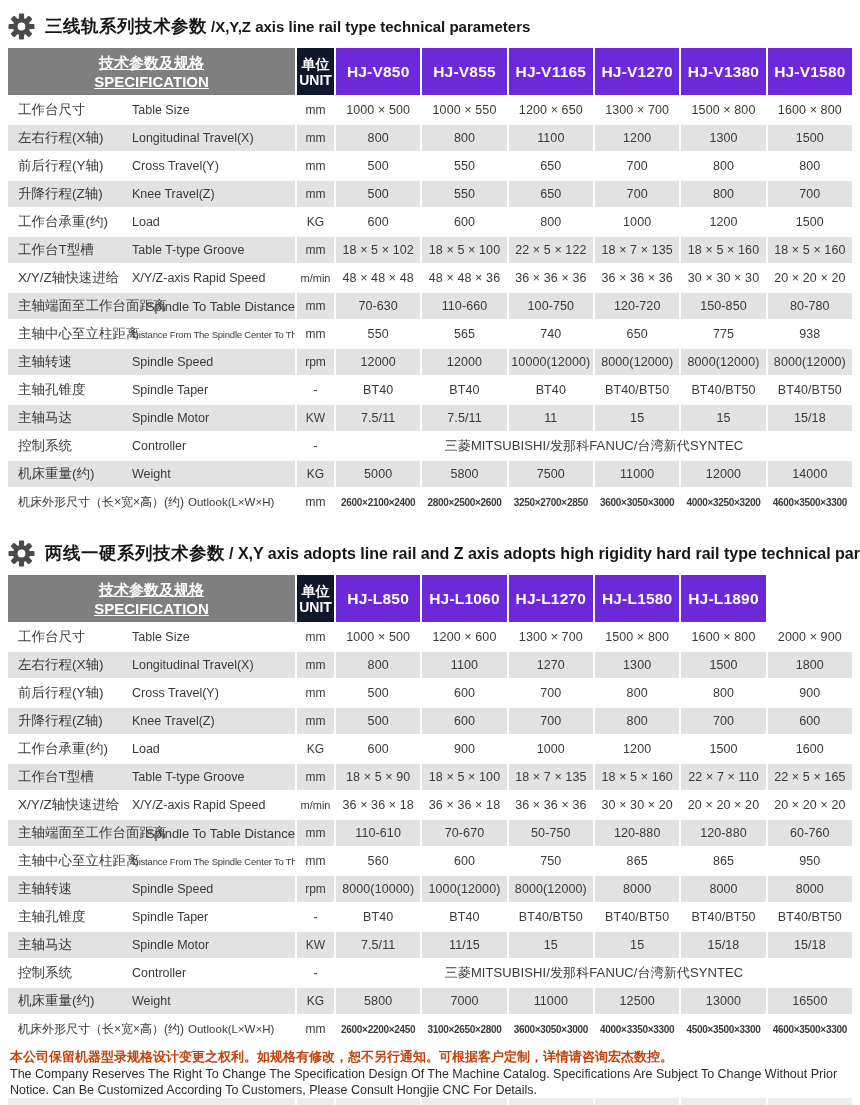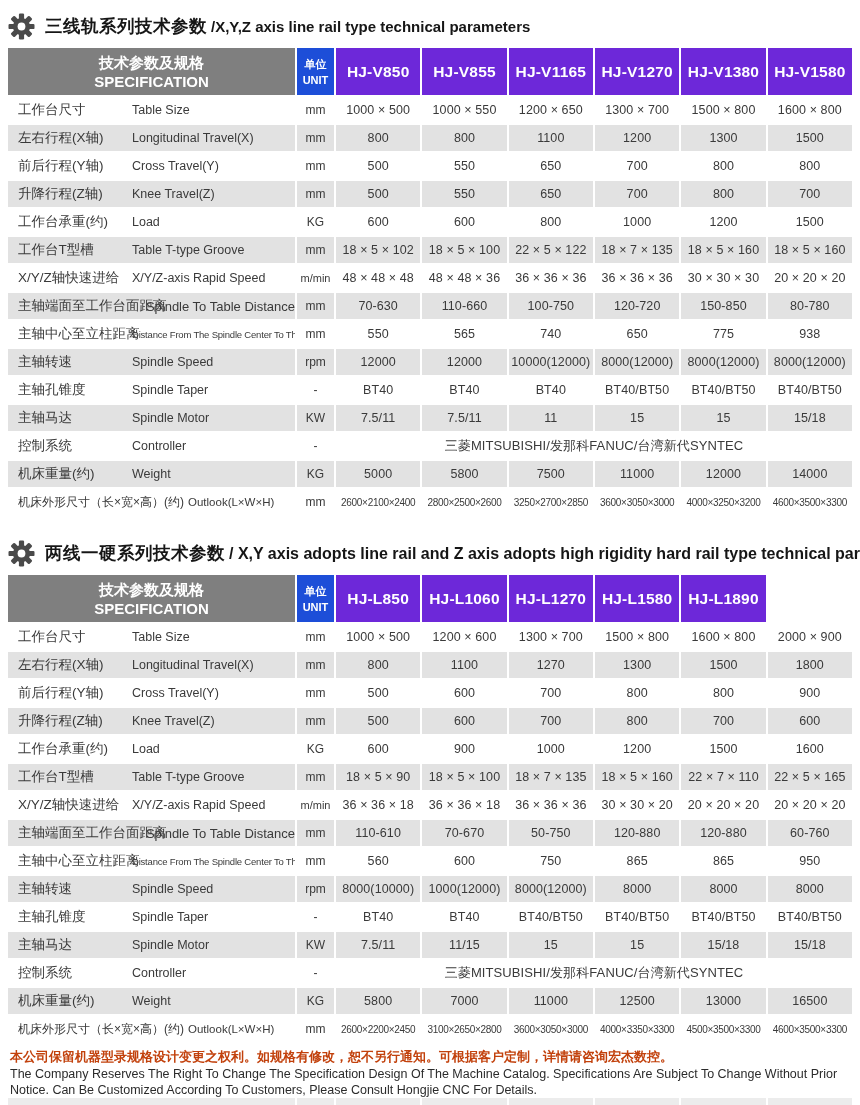--- a/index.html
+++ b/index.html
@@ -19,39 +19,39 @@
   .spec-section:nth-of-type(2) { margin-top:24px; }
   .spec-section:nth-of-type(2) .te { font-size:16px; }
   .gear { display:flex; align-items:center; }
 
   
   .t-header, .t-row, .bottom-strip {
     display:grid; grid-template-columns:287px 37px repeat(6,1fr); gap:2px;
   }
   .t-header { height:47px; }
   .h-cell { display:flex; flex-direction:column; align-items:center; justify-content:center; color:#fff; text-align:center; }
-  .spec-cell { background:#7f7f7f; font-size:15px; font-weight:bold; line-height:19px; }
-  .unit-head { background:#1d4ed8; font-size:11px; font-weight:bold; line-height:16px; }
+  .spec-cell { background:#7f7f7f; font-size:15px; font-weight:bold; line-height:19px;text-decoration:underline; }
+  .unit-head { background:#0f172a; font-size:14px; font-weight:bold; line-height:16px; }
   .model-cell { background:#6d28d9; font-size:15.5px; font-weight:bold; letter-spacing:0.2px; }
 
   .t-rows { margin-top:2px; }
   .t-row { height:26px; margin-bottom:2px; }
   .t-row.shade .cell { background:#e2e2e2; }
   .t-row.plain .cell { background:#ffffff; }
   .cell { display:flex; align-items:center; justify-content:center; font-size:12.5px; color:#3a3a3a; white-space:nowrap; overflow:hidden; }
   .label-cell { justify-content:flex-start; padding-left:10px; }
   .zh { min-width:114px; font-size:13.5px; }
   .en { font-size:12.5px; }
   .unit-cell { font-size:12px; }
   .t-row:nth-child(7) .unit-cell { font-size:11px; }
   .t-row:nth-child(8) .en { font-size:13px; }
   .t-row:nth-child(9) .en { font-size:9.5px; letter-spacing:-0.2px; }
   .t-row:nth-child(15) .zh { font-size:12px; min-width:0; }
   .t-row:nth-child(15) .en { font-size:11.5px; margin-left:4px;text-align:center; }
-  .t-row:nth-child(15) .value-cell { font-size:10px; letter-spacing:-0.3px; }
+  .t-row:nth-child(15) .value-cell { font-size:10px; letter-spacing:-0.3px;font-weight:bold; }
   .value-cell { letter-spacing:0.1px; }
   .span-cell { grid-column:3 / span 6; font-size:13px; }
 
   
   .footer { margin-top:6px; padding:0 2px; }
   .footer .zh-line { font-size:13px; font-weight:bold; color:#c2410c; line-height:17px; }
   .footer .en-line { font-size:12.5px; color:#2b2b2b; line-height:15.5px; margin-top:2px; width:852px; }
 
   .bottom-strip { position:absolute; left:8px; right:8px; bottom:0; height:7px; }
   .bottom-strip div { background:#ececec; }

